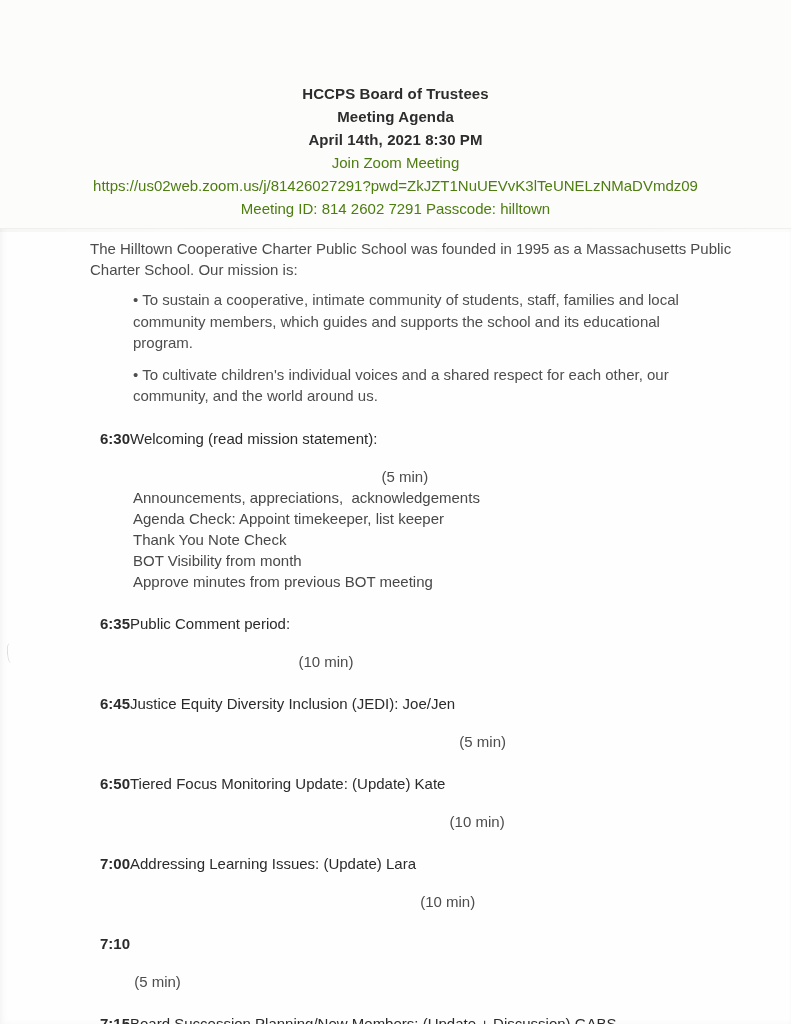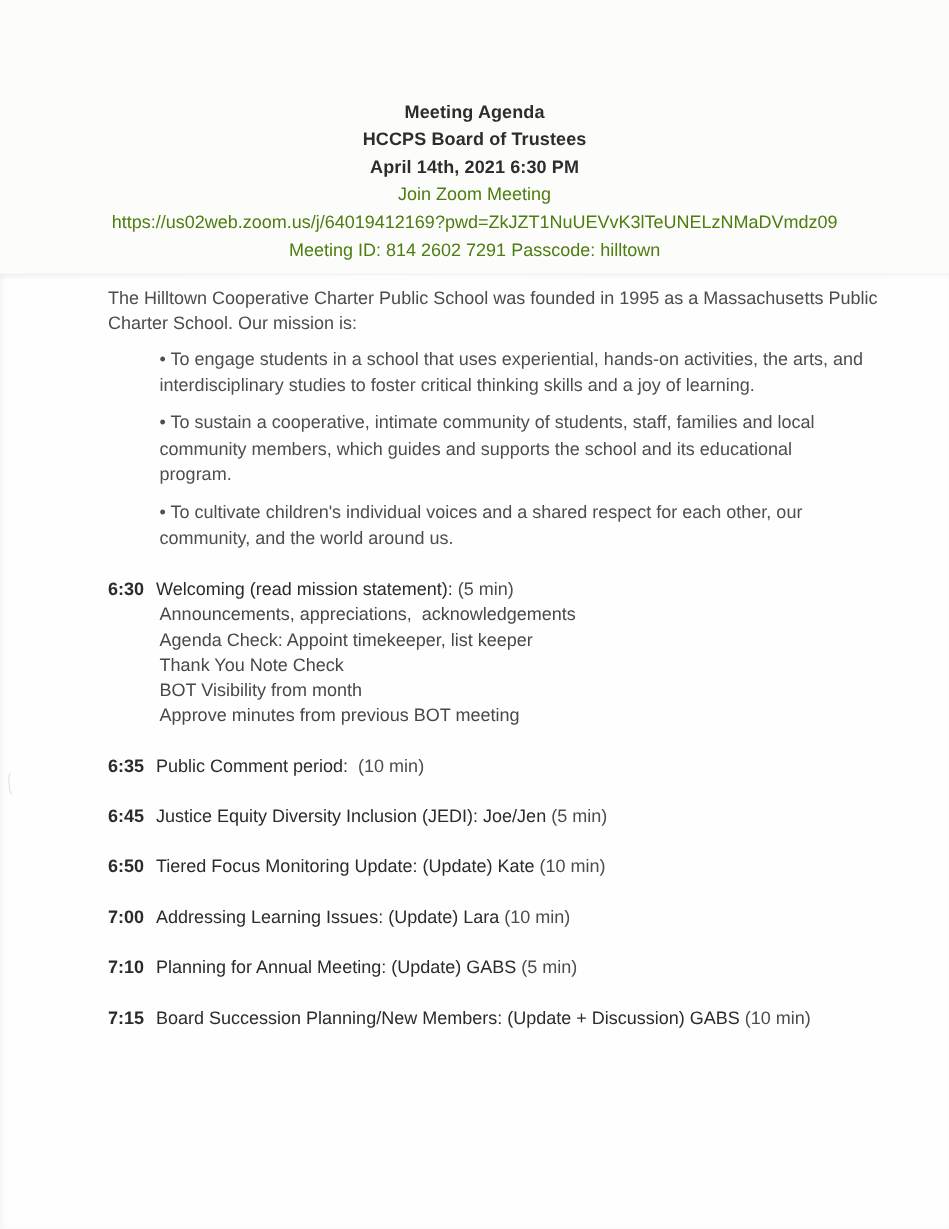--- a/index.html
+++ b/index.html
@@ -81,60 +81,59 @@
     color: #282828;
     line-height: 21px;
   }
 
   .agenda { margin: 21px 0 0 90px; }
   .agenda-item { margin-bottom: 21px; }
   .agenda-row {
     display: flex;
     line-height: 21px;
     white-space: pre-wrap;
+    text-align: right;
   }
   .agenda-time {
     flex: 0 0 40px;
     font-weight: bold;
     color: #2b2b2b;
   }
   .agenda-title {
     font-weight: normal;
     color: #2b2b2b;
   }
-  .agenda-duration { color: #4c4c4c; }
+  .agenda-duration { color: #4c4c4c; margin-top: 38px; }
   .subitems { margin-left: 43px; }
   .subitem {
     line-height: 21px;
     white-space: pre-wrap;
     color: #484848;
   }
 </style>
 </head>
 <body>
 
 <div class="page">
   <div class="scan-seam"></div>
   <div class="pen-mark"></div>
 
   <header class="doc-header">
+    <div class="h-bold">HCCPS Board of Trustees</div>
     <div class="h-bold">Meeting Agenda</div>
-    <div class="h-bold">HCCPS Board of Trustees</div>
-    <div class="h-bold">April 14th, 2021 6:30 PM</div>
+    <div class="h-bold">April 14th, 2021 8:30 PM</div>
     <div class="h-reg">Join Zoom Meeting</div>
-    <div class="h-reg">https://us02web.zoom.us/j/64019412169?pwd=ZkJZT1NuUEVvK3lTeUNELzNMaDVmdz09</div>
+    <div class="h-reg">https://us02web.zoom.us/j/81426027291?pwd=ZkJZT1NuUEVvK3lTeUNELzNMaDVmdz09</div>
     <div class="h-reg">Meeting ID: 814 2602 7291 Passcode: hilltown</div>
   </header>
 
   <p class="intro">The Hilltown Cooperative Charter Public School was founded in 1995 as a Massachusetts Public
 Charter School. Our mission is:</p>
 
   <div class="bullets">
-  <p class="bullet"><span class="bullet-dot">• </span><span class="bullet-text">To engage students in a school that uses experiential, hands-on activities, the arts, and
-interdisciplinary studies to foster critical thinking skills and a joy of learning.</span></p>
 
   <p class="bullet"><span class="bullet-dot">• </span><span class="bullet-text">To sustain a cooperative, intimate community of students, staff, families and local
 community members, which guides and supports the school and its educational
 program.</span></p>
 
   <p class="bullet"><span class="bullet-dot">• </span><span class="bullet-text">To cultivate children's individual voices and a shared respect for each other, our
 community, and the world around us.</span></p>
 </div>
 
 
@@ -164,21 +163,21 @@
     <div class="agenda-row"><span class="agenda-time">6:50</span><span class="agenda-title">Tiered Focus Monitoring Update: (Update) Kate</span><span> </span><span class="agenda-duration">(10 min)</span></div>
     <div class="subitems"></div>
   </div>
 
   <div class="agenda-item">
     <div class="agenda-row"><span class="agenda-time">7:00</span><span class="agenda-title">Addressing Learning Issues: (Update) Lara</span><span> </span><span class="agenda-duration">(10 min)</span></div>
     <div class="subitems"></div>
   </div>
 
   <div class="agenda-item">
-    <div class="agenda-row"><span class="agenda-time">7:10</span><span class="agenda-title">Planning for Annual Meeting: (Update) GABS</span><span> </span><span class="agenda-duration">(5 min)</span></div>
+    <div class="agenda-row"><span class="agenda-time">7:10</span><span> </span><span class="agenda-duration">(5 min)</span></div>
     <div class="subitems"></div>
   </div>
 
   <div class="agenda-item">
     <div class="agenda-row"><span class="agenda-time">7:15</span><span class="agenda-title">Board Succession Planning/New Members: (Update + Discussion) GABS</span><span> </span><span class="agenda-duration">(10 min)</span></div>
     <div class="subitems"></div>
   </div>
 </div>
 </div>
 

